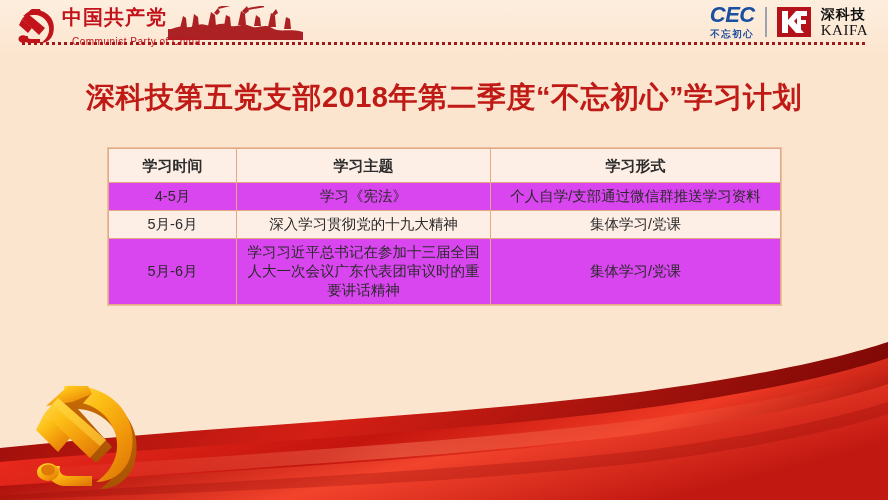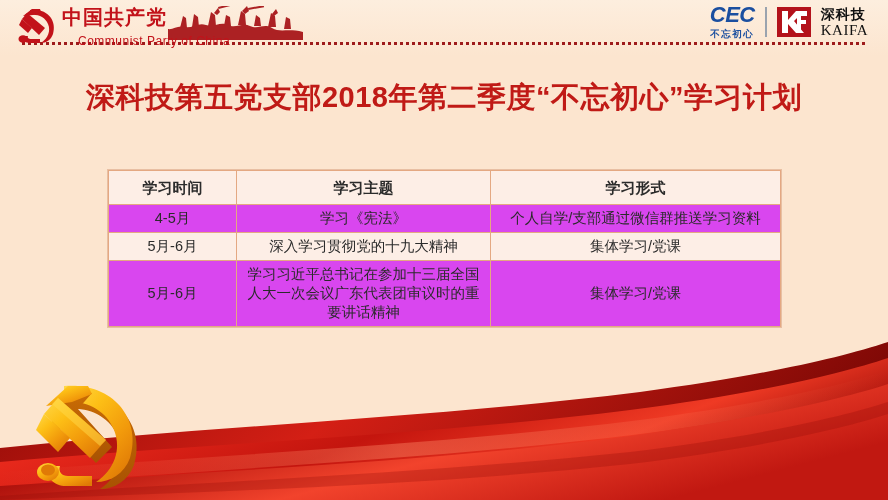--- a/index.html
+++ b/index.html
@@ -56,27 +56,27 @@
   }
   #cpc-name-cn {
     font-size: 20px;
     font-weight: bold;
     color: #c2121a;
     letter-spacing: 1px;
     line-height: 25px;
     white-space: nowrap;
   }
   #cpc-name-en {
-    font-size: 12px;
+    font-size: 10px;
     color: #c2121a;
     letter-spacing: 0.5px;
     line-height: 11px;
     white-space: nowrap;
     margin-top: 6px;
-    margin-left: 16px;
+    margin-left: 10px;
   }
   #cpc-crowd-art {
     position: absolute;
     left: 168px; top: 6px;
     width: 135px; height: 34px;
     z-index: 8;
     opacity: .95;
   }
 
   
@@ -138,21 +138,20 @@
 
   
   #schedule-table {
     position: absolute;
     left: 108px; top: 148px;
     width: 672px;
     border-collapse: collapse;
     table-layout: fixed;
     z-index: 6;
     box-shadow: 0 0 0 1px #e8bfa3;
-    margin-top: 22px;
   }
   #schedule-table td, #schedule-table th {
     border: 1px solid #e4a882;
     font-size: 14.5px;
     color: #2b2b2b;
     text-align: center;
     vertical-align: middle;
     padding: 4px 6px;
     line-height: 19px;
     font-weight: normal;

